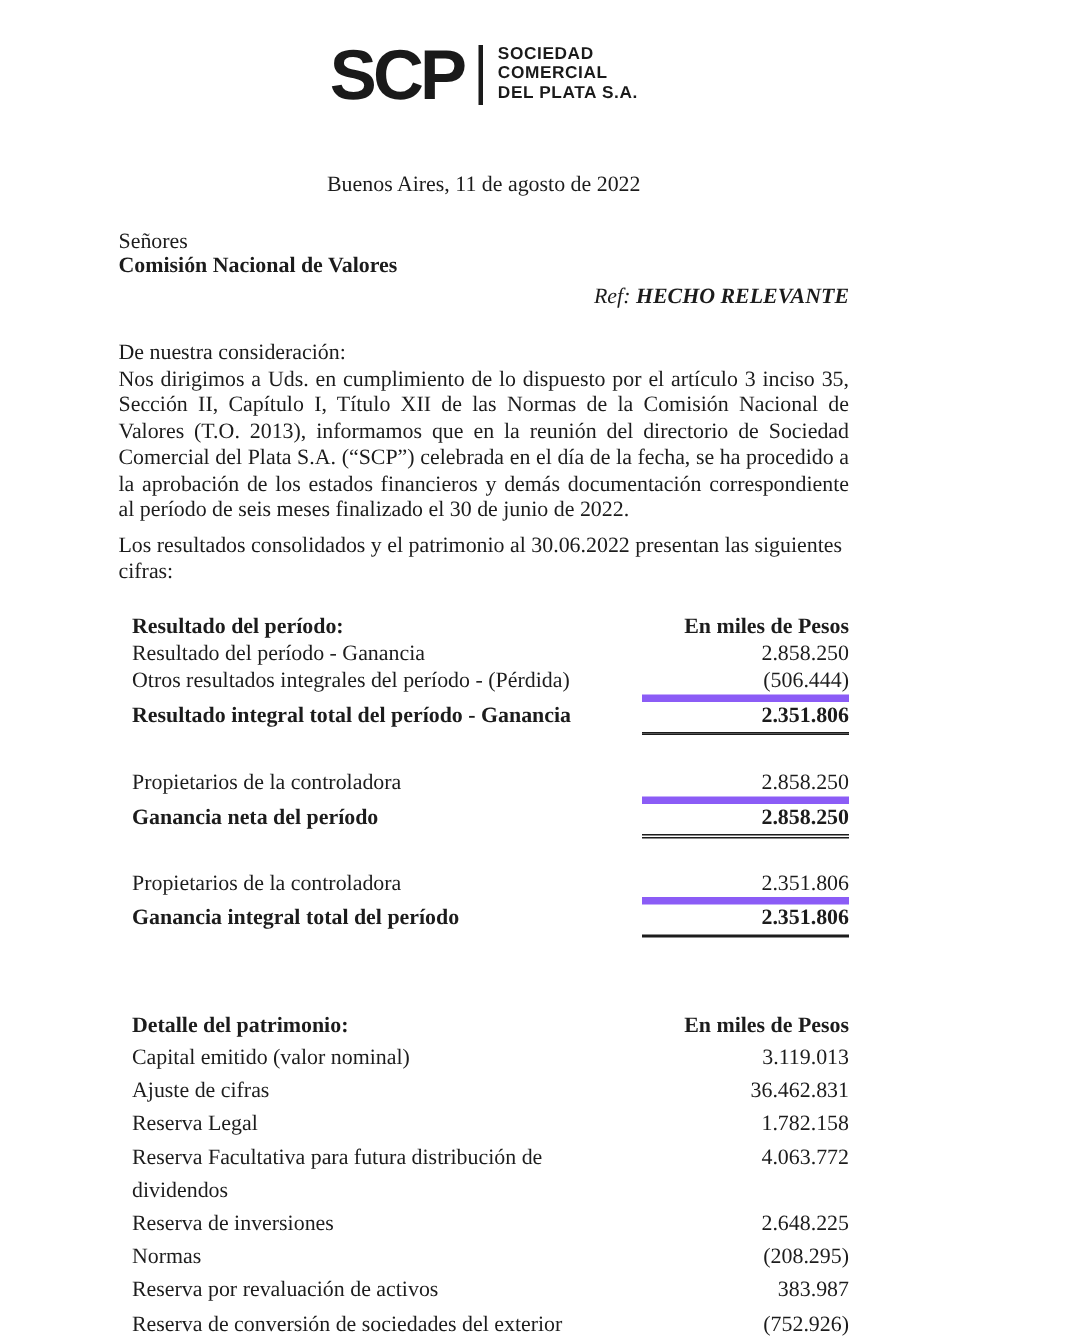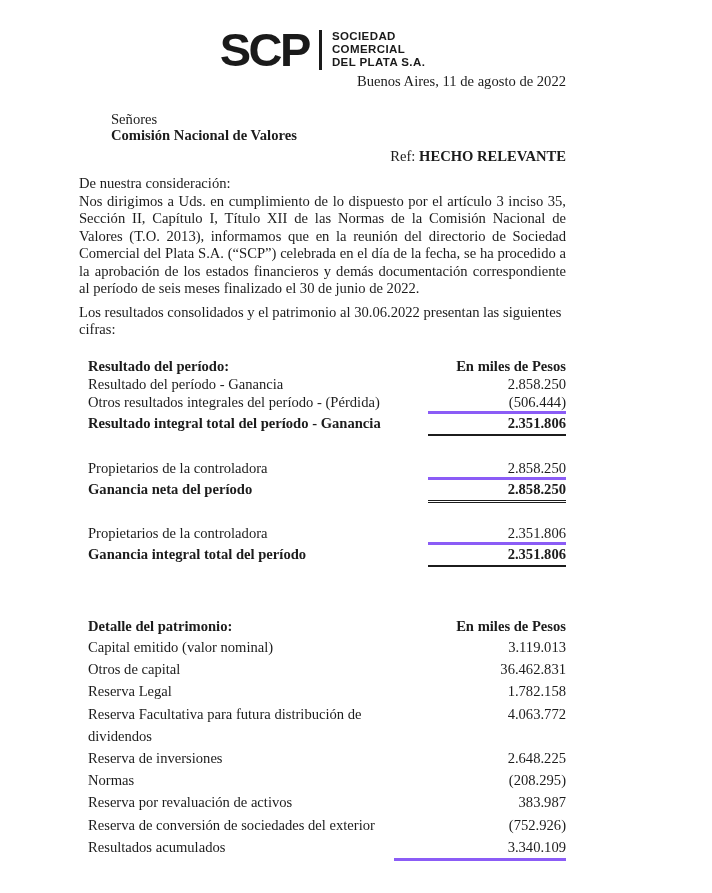--- a/index.html
+++ b/index.html
@@ -23,37 +23,37 @@
     color: #1a1a1a;
   }
   .logo-divider { width: 3px; height: 40px; background: #1a1a1a; }
   .logo-name {
     font-family: "Liberation Sans", sans-serif;
     font-weight: 700; font-size: 11.5px; line-height: 13px; letter-spacing: 0.4px;
     color: #1a1a1a;
   }
 
   
-  .date-line { text-align: right; }
-  .recipient { margin-top: 20px; line-height: 16.5px; margin-left: 32px; }
+  .date-line { text-align: center; margin-top: 42px; }
+  .recipient { margin-top: 20px; line-height: 16.5px; }
   .recipient .bold { font-weight: bold; }
   .recipient .underline { text-decoration: underline; }
-  .ref-line { text-align: right; margin-top: 4px; }
+  .ref-line { text-align: right; margin-top: 4px; font-style: italic; }
   .ref-line .ref-value { font-weight: bold; }
-  .salutation { margin-top: 10px; }
+  .salutation { margin-top: 20px; }
   .paragraph { margin-top: 0; text-align: justify; }
   .intro-line { margin-top: 6px; }
 
   
   .fin { padding-left: 9px; }
   .trow { display: flex; justify-content: space-between; line-height: 18px; }
   .trow .tlabel { flex: 1; }
   .trow .tval { width: 138px; text-align: right; }
   .trow.bold { font-weight: bold; }
-  .tval.ru { border-bottom: 3px solid #8b5cf6; }
+  .tval.ru { border-bottom: 5px solid #8b5cf6; }
   .dbl { width: 138px; margin-left: auto; height: 2.5px; border-top: 1px solid #1c1c1c; border-bottom: 1px solid #1c1c1c; margin-top: 2px; }
   .title-row { display: flex; justify-content: space-between; font-weight: bold; line-height: 18px; }
 
   .results { margin-top: 18px; }
   .blk2 { margin-top: 23px; }
   .blk3 { margin-top: 21px; }
 
   .equity { margin-top: 50px; }
   .equity .title-row { line-height: 19px; }
   .equity .trow { line-height: 22.2px; }
@@ -137,21 +137,21 @@
   <div class="fin equity">
     <div class="title-row">
       <span>Detalle del patrimonio:</span>
       <span>En miles de Pesos</span>
     </div>
     <div class="trow">
       <span class="tlabel">Capital emitido (valor nominal)</span>
       <span class="tval">3.119.013</span>
     </div>
     <div class="trow">
-      <span class="tlabel">Otros de capital</span>
+      <span class="tlabel">Ajuste de cifras</span>
       <span class="tval">36.462.831</span>
     </div>
     <div class="trow">
       <span class="tlabel">Reserva Legal</span>
       <span class="tval">1.782.158</span>
     </div>
     <div class="trow">
       <span class="tlabel">Reserva Facultativa para futura distribución de dividendos</span>
       <span class="tval">4.063.772</span>
     </div>

